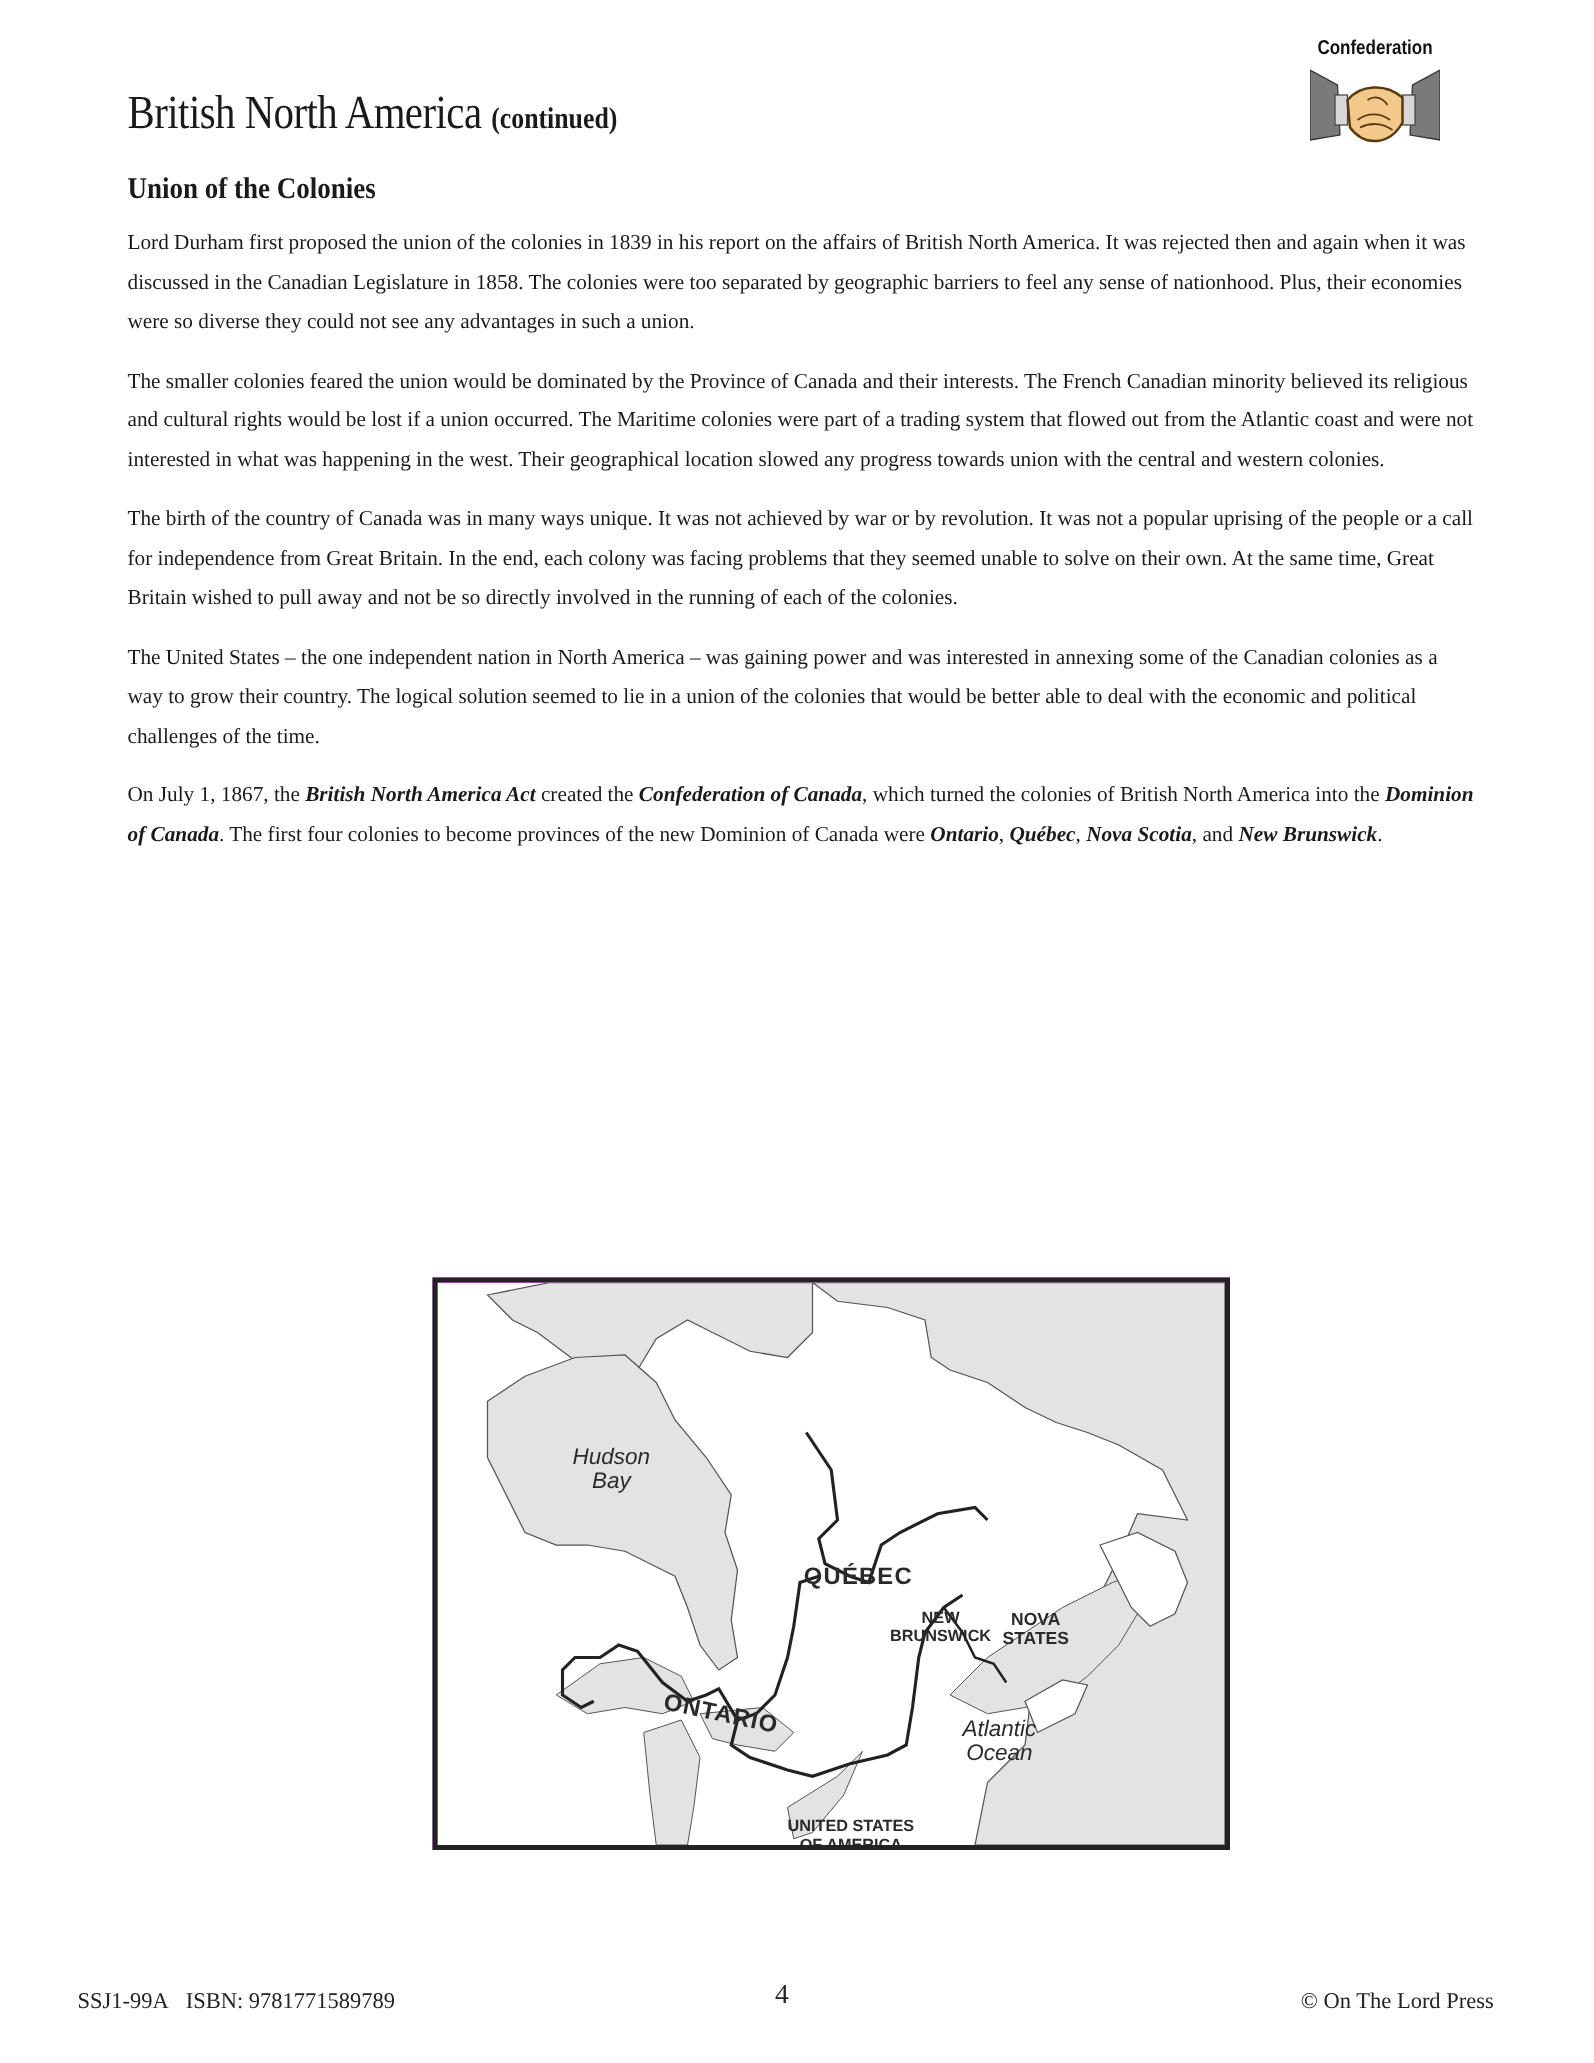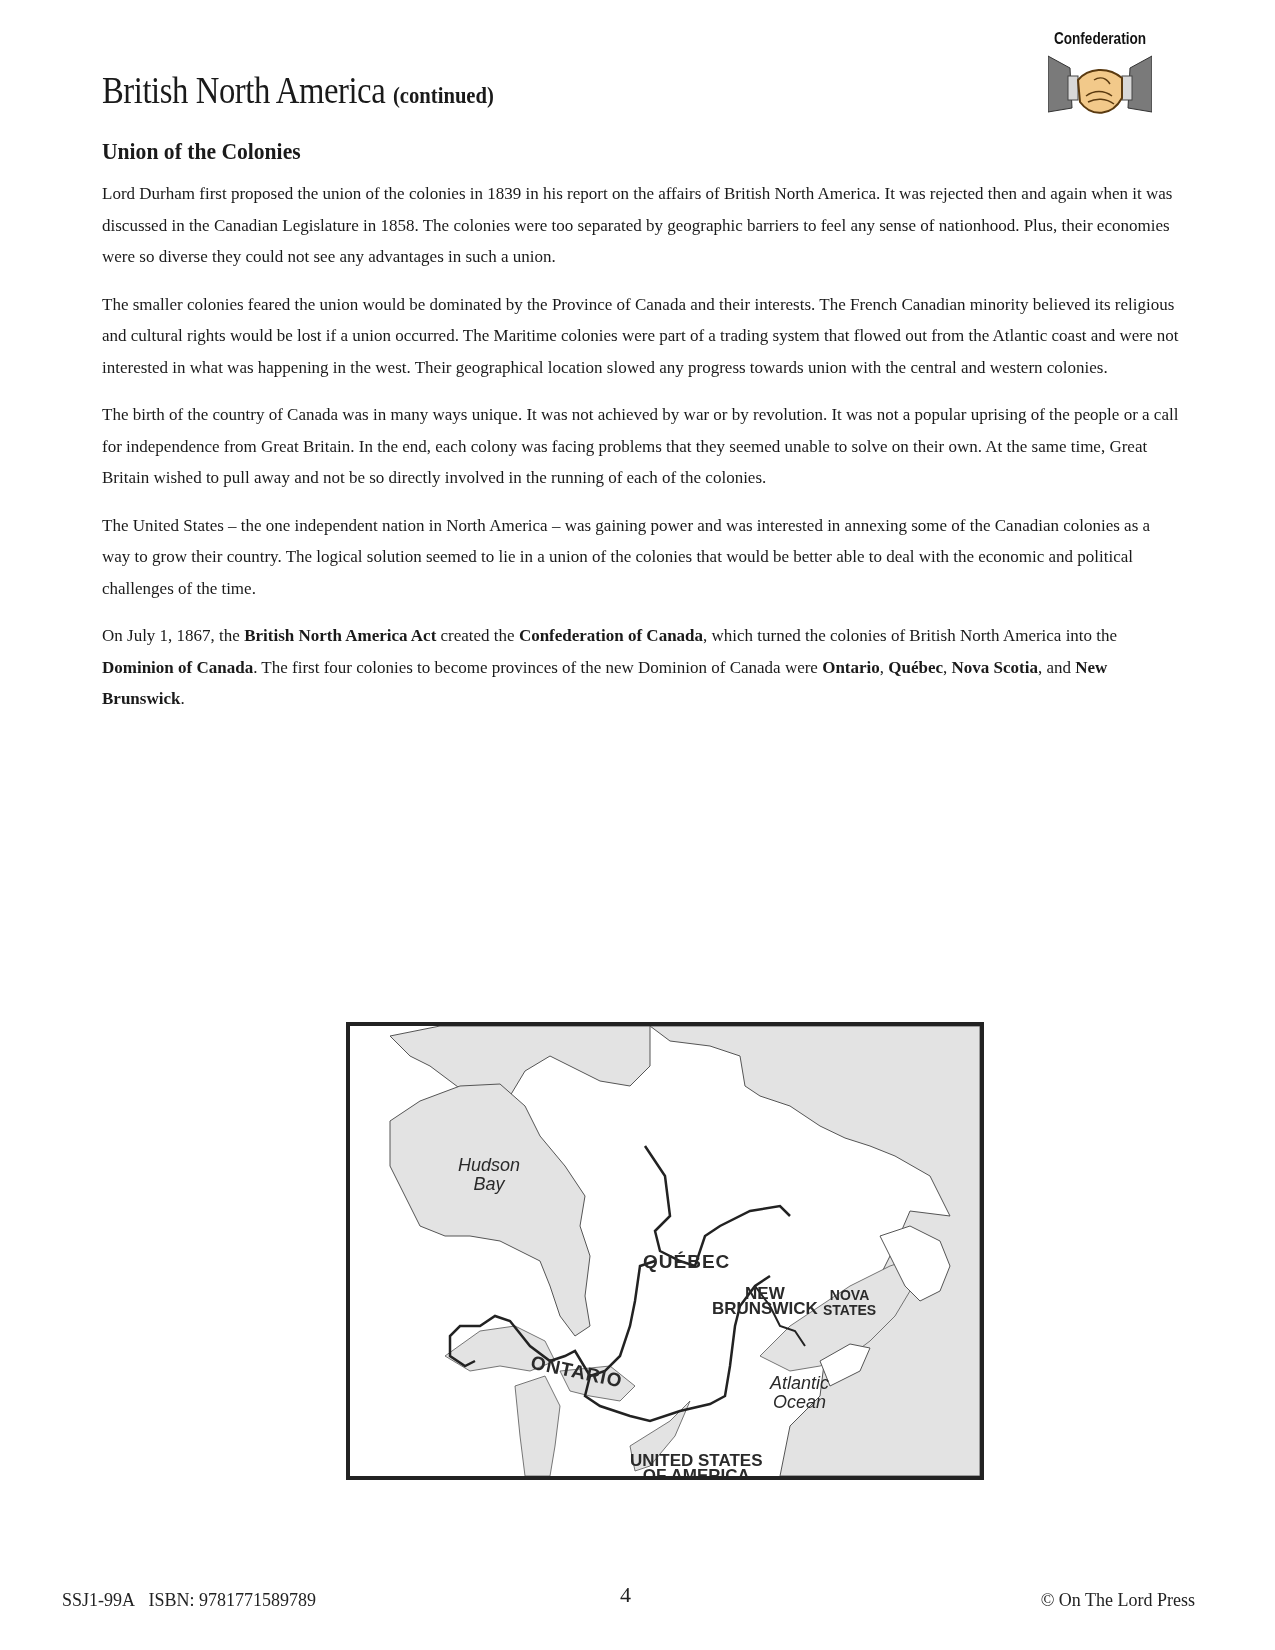--- a/index.html
+++ b/index.html
@@ -10,28 +10,28 @@
   .title .cont { font-size:24px; font-weight:bold; letter-spacing:0; }
   .badge { position:absolute; left:1040px; top:30px; width:120px; height:90px; }
   .badge-label { position:absolute; left:0; top:0; width:120px; text-align:center;
                  font-family:"Liberation Sans","DejaVu Sans",sans-serif; font-weight:bold;
                  font-size:16px; transform:scaleX(0.85); color:#111; white-space:nowrap; }
   .badge svg { position:absolute; left:8px; top:20px; }
   .subhead { position:absolute; left:102px; top:138px; font-size:24px; font-weight:bold;
              transform:scaleX(0.9); transform-origin:left top; white-space:nowrap; }
   .body { position:absolute; left:102px; top:178px; width:1080px; font-size:17px; line-height:31.5px; }
   .body p { margin:0 0 16px 0; }
-  .body b { font-weight:bold; }
+  .body b { font-weight:bold;font-style:italic; }
   .map { position:absolute; left:346px; top:1022px; width:638px; height:458px;
          border:4px solid #222; background:#d946ef; box-sizing:border-box; overflow:hidden; }
   .map svg { position:absolute; left:0; top:0; }
   .maplabel { position:absolute; font-family:"Liberation Sans","DejaVu Sans",sans-serif; color:#2a2a2a; white-space:nowrap; }
   .maplabel.water { font-style:italic; font-size:18px; text-align:center; line-height:19px; }
   .maplabel.prov { font-weight:bold; font-size:19px; letter-spacing:1px; }
-  .maplabel.small { font-weight:bold; font-size:17px; line-height:15px; text-align:center; }
+  .maplabel.small { font-weight:bold; font-size:13px; line-height:15px; text-align:center; }
   .footer { position:absolute; top:1590px; font-size:18px; font-family:"Liberation Serif",serif; color:#222; white-space:nowrap; }
   .footer.left { left:62px; }
   .footer.center { left:620px; top:1582px; font-size:22px; }
   .footer.right { right:80px; }
 </style>
 </head>
 <body>
 
 <div class="title">
   <span>British North America</span>
@@ -90,21 +90,21 @@
   <div class="maplabel water" style="left:108px; top:130px;">
     <div>Hudson</div>
     <div>Bay</div>
   </div>
   <div class="maplabel prov" style="left:293px; top:225px;">QUÉBEC</div>
   <div class="maplabel prov" style="left:180px; top:335px; transform:rotate(12deg);">ONTARIO</div>
   <div class="maplabel small" style="left:362px; top:260px;">
     <div>NEW</div>
     <div>BRUNSWICK</div>
   </div>
-  <div class="maplabel small" style="left:452px; top:262px; font-size:14px;margin-left:21px;">
+  <div class="maplabel small" style="left:452px; top:262px; font-size:14px;">
     <div>NOVA</div>
     <div>STATES</div>
   </div>
   <div class="maplabel water" style="left:420px; top:348px;">
     <div>Atlantic</div>
     <div>Ocean</div>
   </div>
   <div class="maplabel small" style="left:280px; top:427px;">
     <div>UNITED STATES</div>
     <div>OF AMERICA</div>

